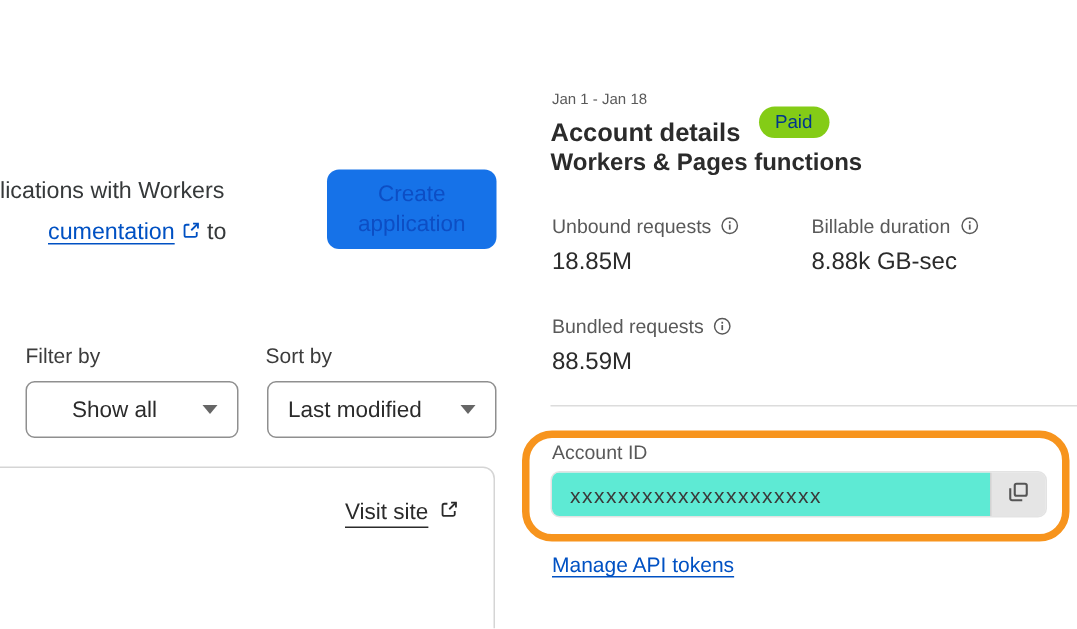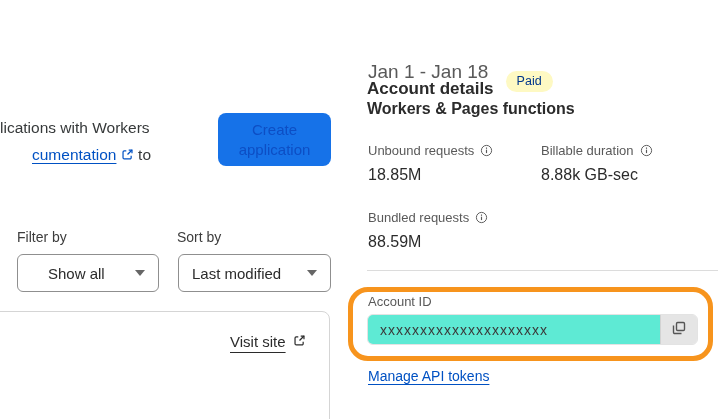--- a/index.html
+++ b/index.html
@@ -49,24 +49,24 @@
   .visit-site {
     position: absolute; left: 230px; top: 333px; font-size: 15px; color: #2b2b2b;
     display: flex; gap: 7px; cursor: pointer;
   }
   .visit-site .vs-text { text-decoration: underline; text-underline-offset: 5px; }
 
   
   .acct-header { position: absolute; left: 367px; top: 35px; display: flex; align-items: center; gap: 12px; }
   .acct-title { font-size: 17px; font-weight: bold; color: #2b2b2b; margin-top: 44px; }
   .badge {
-    background: #fef9c3; color: #00368c; font-size: 12.5px;
+    background: #84cc16; color: #00368c; font-size: 12.5px;
     padding: 3px 11px; border-radius: 11px; line-height: 15px; margin-top: 28px;
   }
-  .date-range { position: absolute; left: 368px; top: 61px; font-size: 19px; color: #595959; }
+  .date-range { position: absolute; left: 368px; top: 61px; font-size: 10px; color: #595959; }
   .section-title { position: absolute; left: 367px; top: 100px; font-size: 16px; font-weight: bold; color: #2b2b2b; }
 
   .stat-label { position: absolute; font-size: 13px; color: #595959; display: flex; align-items: center; gap: 6px; text-align: right; }
   .stat-value { position: absolute; font-size: 16px; color: #2b2b2b; }
   .info-icon { color: #595959; display: inline-flex; }
 
   .divider { position: absolute; left: 367px; top: 270px; width: 351px; height: 1px; background: #dcdcdc; }
 
   .acctid-label { position: absolute; left: 368px; top: 294px; font-size: 13px; color: #595959; }
   .acctid-group {

